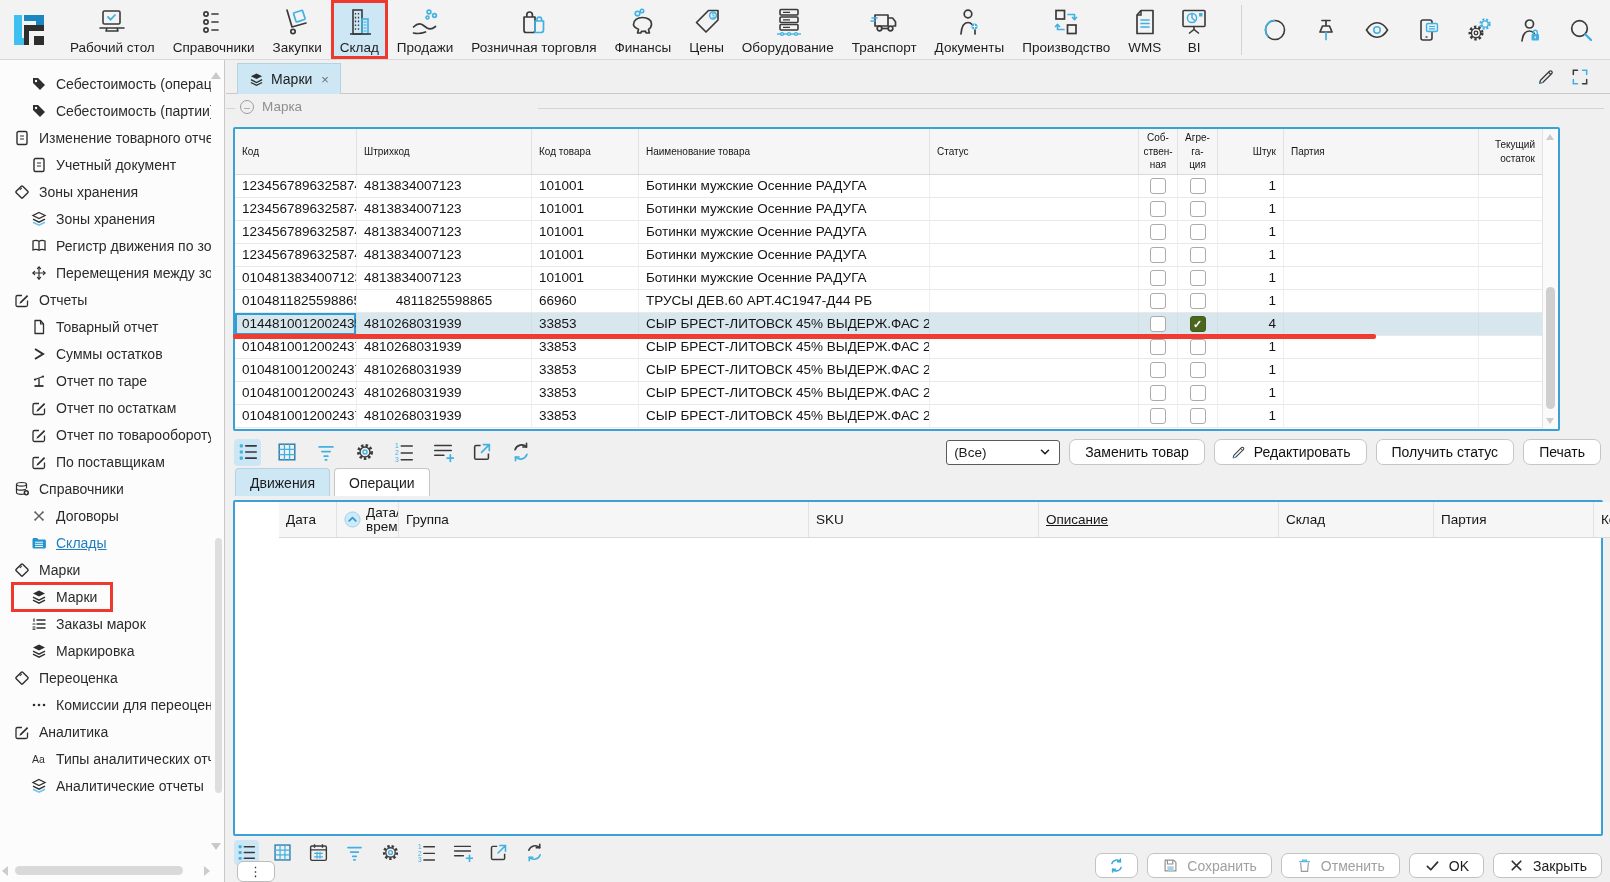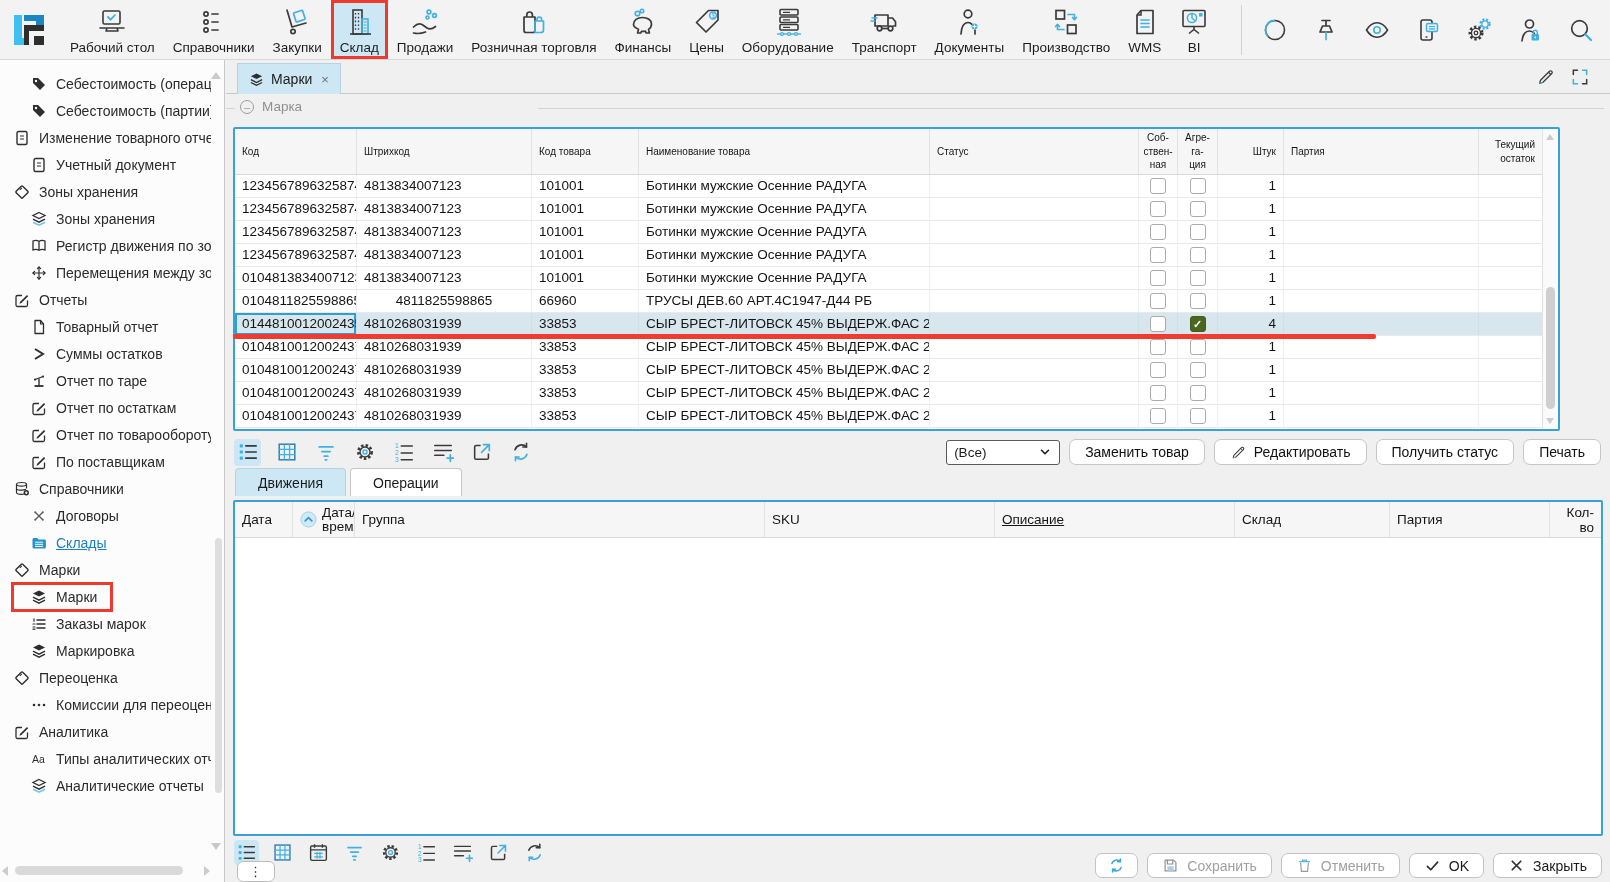--- a/index.html
+++ b/index.html
@@ -111,27 +111,27 @@
   #controls1{position:absolute;right:9px;top:379px;display:flex;align-items:center;gap:9px;}
   .select{width:114px;height:25px;border:1px solid #5a5a5a;border-radius:3px;background:#fff;
           display:flex;align-items:center;justify-content:space-between;padding:0 7px;font-size:13.5px;cursor:pointer;box-sizing:border-box;}
   .select .ico{width:14px;height:14px;}
   .btn{height:26px;padding:0 15px;background:#fff;border:1px solid #c6c6c6;border-radius:7px;
        font-size:14px;color:#111;display:flex;align-items:center;gap:7px;cursor:pointer;box-sizing:border-box;}
   .btn .ico{width:17px;height:17px;}
 
   
   #subtabs{position:absolute;left:9px;top:408px;display:flex;gap:4px;}
-  .subtab{height:27px;padding:0 22px;display:flex;align-items:center;font-size:14px;background:#fff;
+  .subtab{height:27px;padding:0 14px;display:flex;align-items:center;font-size:14px;background:#fff;
           border:1px solid #c6c6c6;border-bottom:none;border-radius:4px 4px 0 0;cursor:pointer;}
   .subtab.active{background:#cde7f4;border-color:#b5d2e3;}
 
   
   #mov-table{position:absolute;left:7px;top:440px;width:1370px;height:336px;background:#fff;
-             border:2px solid #39a1d6;border-radius:2px;box-sizing:border-box;display:flex;flex-direction:column;}
+             border:2px solid #39a1d6;border-radius:2px;box-sizing:border-box;display:flex;flex-direction:row;padding-left:44px;}
   #mov-head{display:flex;height:36px;background:#f6f6f6;border-bottom:1px solid #d9d9d9;box-sizing:border-box;flex:none;}
   #mov-head .hcell{font-size:13.5px;}
   .sort-ico{width:17px;height:17px;margin-right:5px;}
   #mov-body{flex:1;background:#fff;}
 
   
   #toolbar2{position:absolute;left:8px;top:779px;height:26px;display:flex;align-items:center;gap:11px;}
   .tb2-btn{width:25px;height:25px;display:flex;align-items:center;justify-content:center;border-radius:4px;cursor:pointer;}
   .tb2-btn .ico{width:21px;height:21px;}
   .tb2-btn.active{background:#cbe7f6;}

